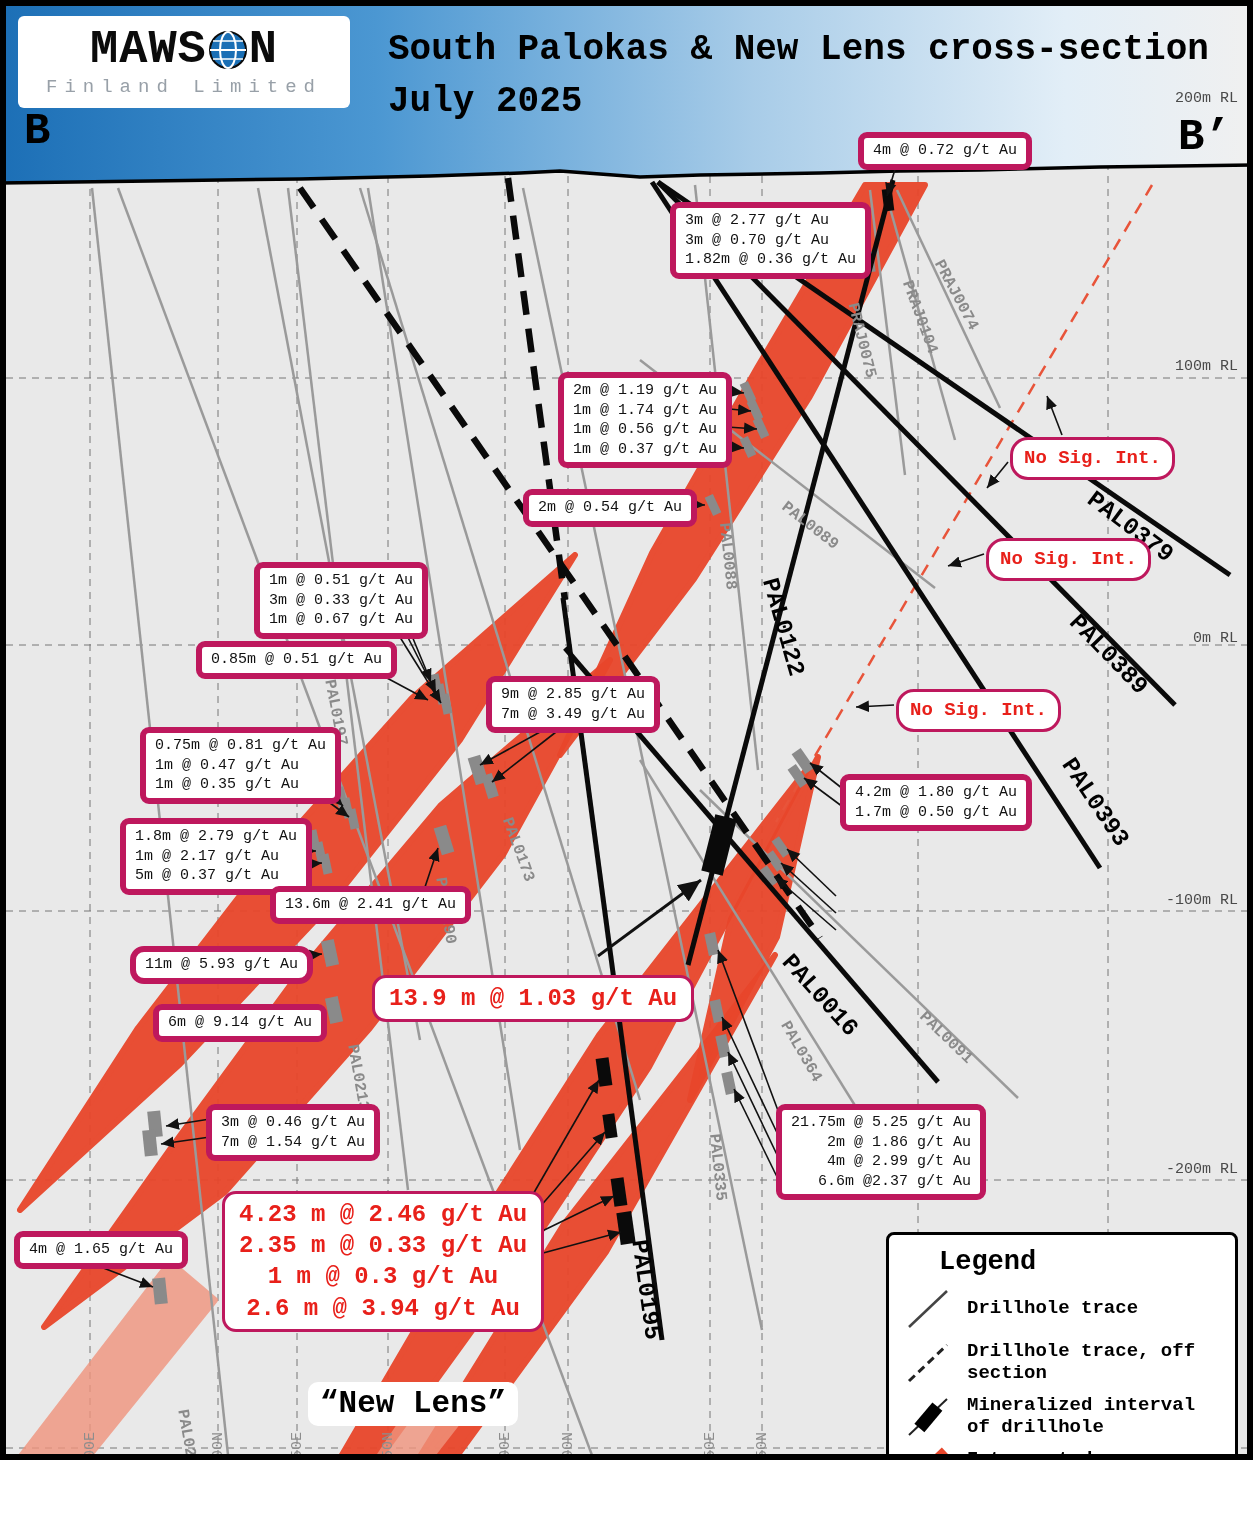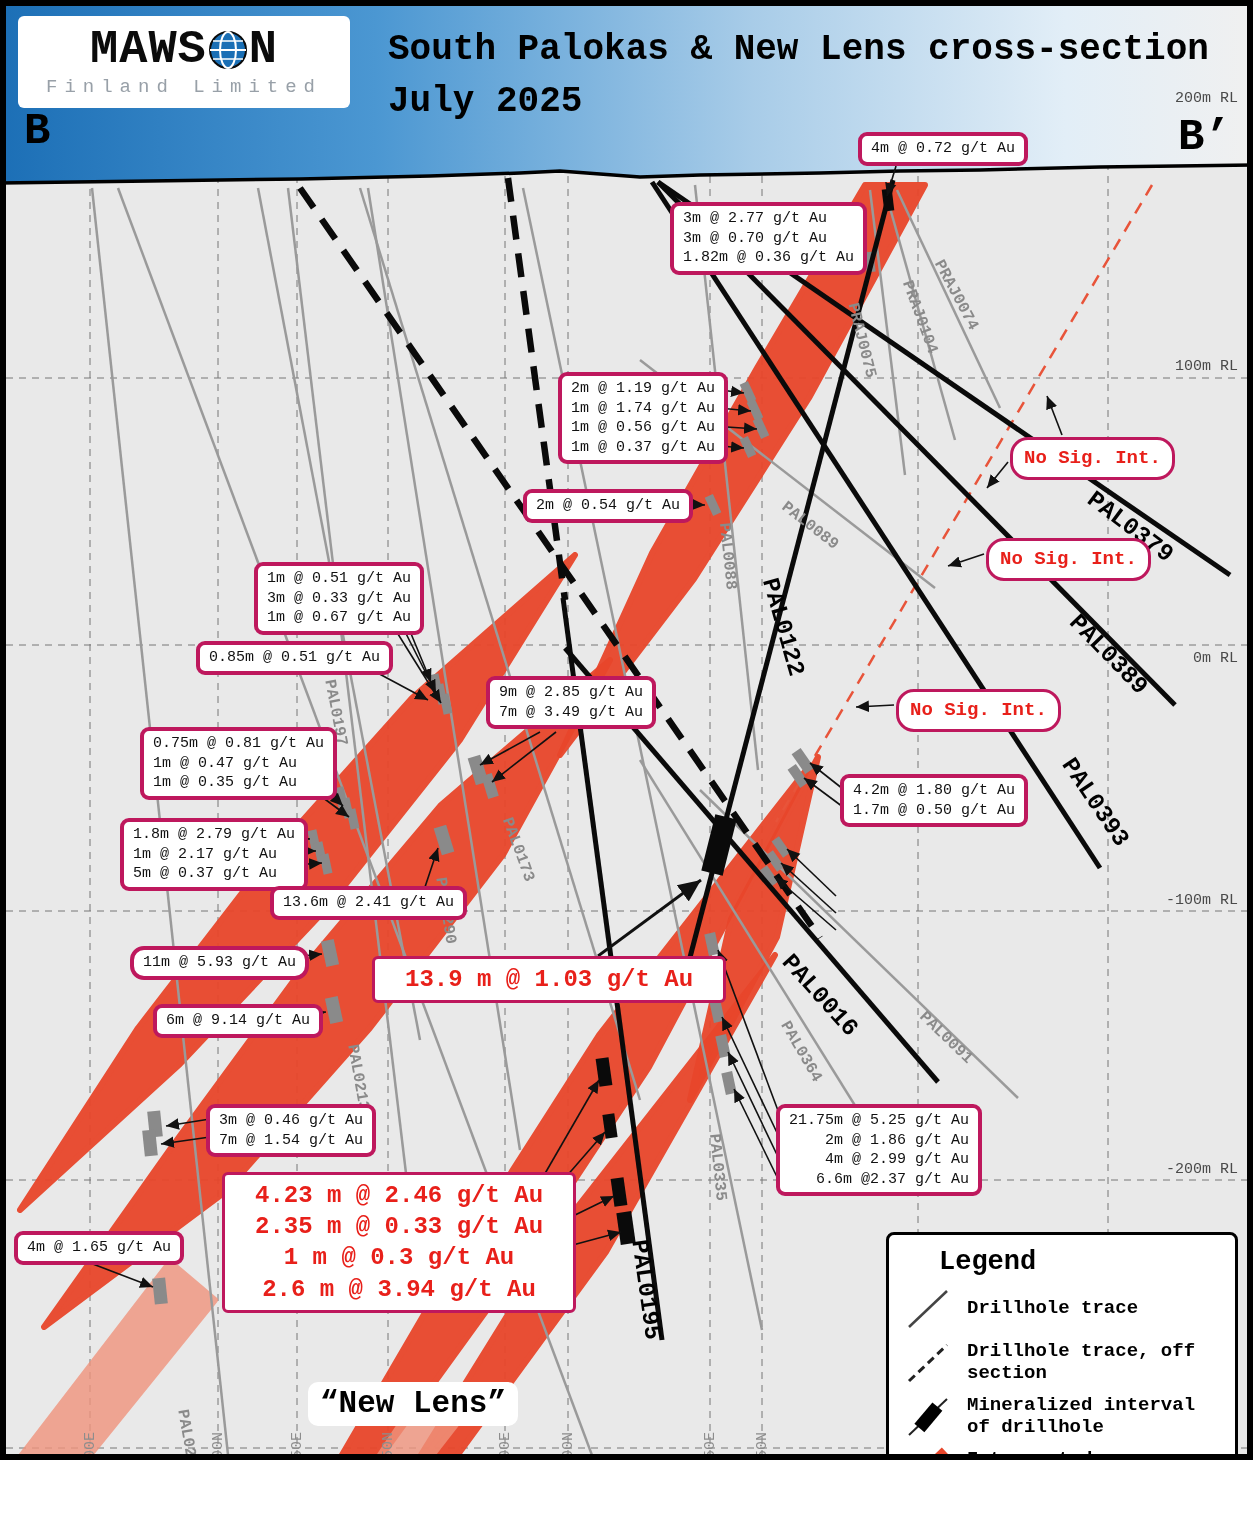--- a/index.html
+++ b/index.html
@@ -15,24 +15,24 @@
   .logo-sub{font-size:19px;letter-spacing:7px;color:#98a0a8;margin-top:3px;font-weight:500;}
   #title{position:absolute;left:388px;top:24px;font-weight:700;font-size:36px;color:#000;line-height:1.45;z-index:6;}
   .sec-label{position:absolute;font-size:44px;font-weight:900;color:#000;z-index:6;}
   
   .rl{position:absolute;width:92px;text-align:right;font-size:15px;color:#4a4a4a;font-weight:500;z-index:3;}
   .coord{position:absolute;transform:rotate(-90deg);transform-origin:0 0;font-size:15px;color:#8d8d8d;white-space:nowrap;z-index:2;}
   .dh{position:absolute;transform-origin:0 0;white-space:nowrap;font-weight:700;z-index:3;}
   .dh.black{font-size:24px;color:#000;}
   .dh.gray{font-size:16px;color:#8a8a8a;}
   
-  .callout{position:absolute;background:#fff;border:4px solid #be185d;border-radius:9px;padding:3px 9px;
+  .callout{position:absolute;background:#fff;border:6px solid #be185d;border-radius:9px;padding:3px 9px;
            font-size:15px;font-weight:500;color:#111;white-space:nowrap;line-height:1.3;z-index:5;}
-  .callout.red{font-size:24px;font-weight:700;color:#e8201a;border-width:3.5px;border-radius:6px;
-               padding:5px 30px;text-align:center;line-height:1.3;}
+  .callout.red{font-size:24px;font-weight:700;color:#e8201a;border-width:3.5px;border-radius:14px;
+               padding:5px 14px;text-align:center;line-height:1.3;margin-top:19px;}
   .callout.nosig{font-size:19px;font-weight:700;color:#e8201a;border-width:3px;border-radius:18px;padding:6px 11px;}
   .callout.newlens{font-size:31px;font-weight:700;color:#000;border:none;border-radius:10px;padding:2px 12px;}
   
   #legend{position:absolute;left:886px;top:1232px;width:352px;height:286px;background:#fff;border:3.5px solid #000;
           border-radius:8px;z-index:6;padding:8px 12px;box-sizing:border-box;}
   #legend h3{font-size:27px;margin:4px 0 8px 38px;color:#000;}
   .leg-item{display:flex;align-items:center;gap:12px;margin:6px 0;}
   .leg-icon{width:54px;height:48px;flex:0 0 54px;}
   .leg-label{font-size:19px;font-weight:700;color:#000;line-height:1.15;width:246px;}
   #frame{position:absolute;inset:0;border:6px solid #000;z-index:7;pointer-events:none;}
@@ -259,21 +259,21 @@
       <div class="leg-item">
         <svg class="leg-icon" viewBox="0 0 54 48">
           <line x1="8" y1="42" x2="46" y2="6" stroke="#e8462b" stroke-width="15"></line>
         </svg>
         <div class="leg-label">Interpreted mineralized zone/lens</div>
       </div>
     </div>
 
   <div class="rl" style="left: 1146px; top: 90px;">200m RL</div>
       <div class="rl" style="left: 1146px; top: 358px;">100m RL</div>
-      <div class="rl" style="left: 1146px; top: 650px;">0m RL</div>
+      <div class="rl" style="left: 1146px; top: 630px;">0m RL</div>
       <div class="rl" style="left: 1146px; top: 892px; text-align: right;">-100m RL</div>
       <div class="rl" style="left: 1146px; top: 1161px;">-200m RL</div>
       <div class="coord" style="left: 82px; top: 1522px;">3,408,300E</div>
       <div class="coord" style="left: 210px; top: 1522px;">7,373,700N</div>
       <div class="coord" style="left: 289px; top: 1522px;">3,408,350E</div>
       <div class="coord" style="left: 380px; top: 1522px;">7,373,650N</div>
       <div class="coord" style="left: 497px; top: 1522px;">3,408,400E</div>
       <div class="coord" style="left: 560px; top: 1522px;">7,373,600N</div>
       <div class="coord" style="left: 702px; top: 1522px;">3,408,450E</div>
       <div class="coord" style="left: 754px; top: 1522px;">7,373,550N</div>

